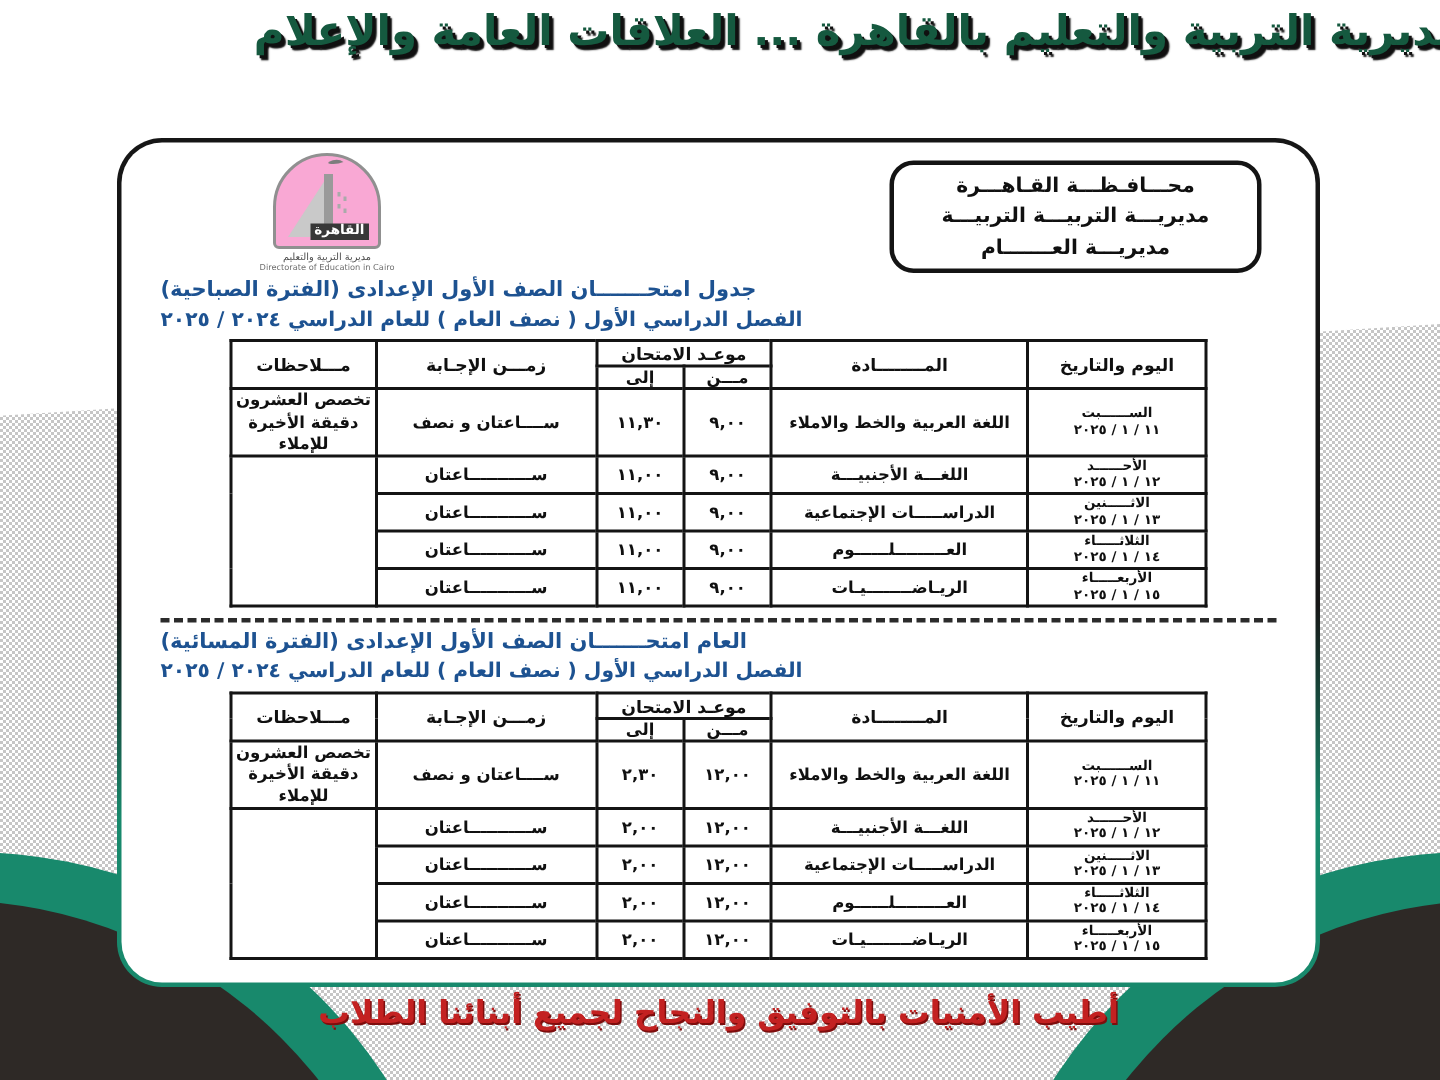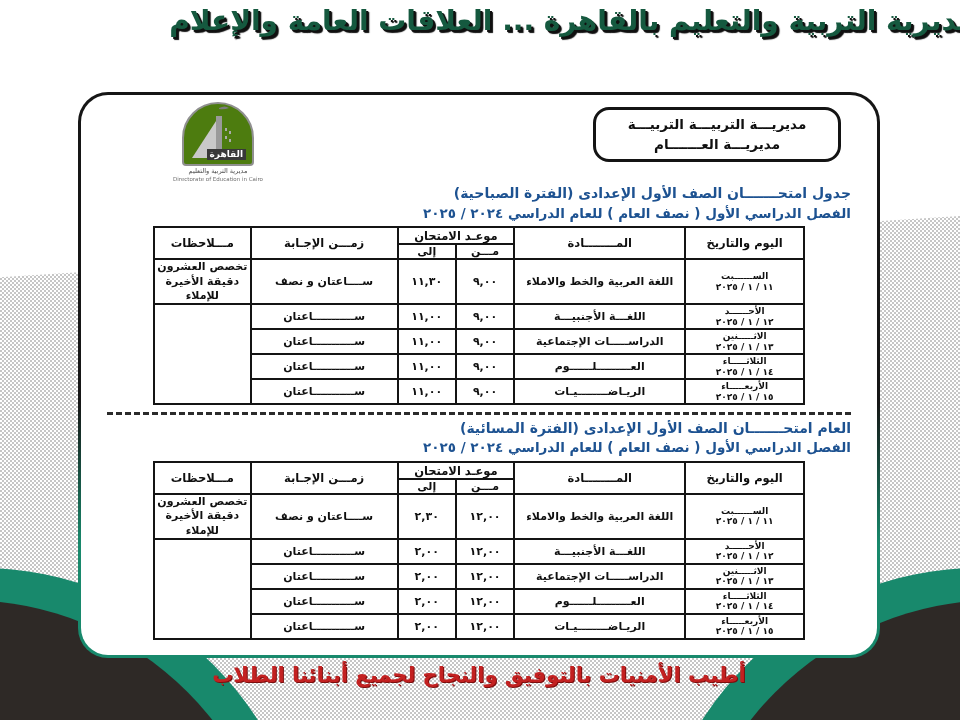--- a/index.html
+++ b/index.html
@@ -44,35 +44,35 @@
   }
   .card {
     width: 100%; height: 100%; background: #ffffff; border-radius: 27px;
     padding: 7px 26px 0; display: flex; flex-direction: column;
   }
 
   .card-head { display: flex; justify-content: space-between; align-items: flex-start; height: 88px; direction: ltr; }
 
   
   .logo { width: 110px; text-align: center; margin-left: 56px; }
-  .arch { position: relative; width: 72px; height: 64px; margin: 0 auto; border: 2px solid #909090; border-radius: 36px 36px 4px 4px; background:#4d7c0f; }
+  .arch { position: relative; width: 72px; height: 64px; margin: 0 auto; border: 2px solid #909090; border-radius: 36px 36px 4px 4px; background:#f9a8d4; }
   .band { position: absolute; right: 6px; bottom: 4px; background: #383838; color: #fff; font-size: 9px; font-weight: bold; padding: 0 3px; line-height: 11px; }
   .cap-ar { font-size: 6.5px; color: #4a4a4a; margin-top: 2px; line-height: 1.2; }
   .cap-en { font-size: 5.5px; color: #6f6f6f; line-height: 1.2; }
 
   
   .stamp {
     margin-top: 5px; margin-right: 10px; direction: rtl;
     border: 3px solid #141414; border-radius: 16px;
     padding: 4px 16px; min-width: 248px;
     text-align: center; font-weight: bold; font-size: 13.5px; color: #101010; line-height: 1.5;
   }
 
   
-  .tbl-title { text-align: right; color: #1D5291; font-weight: bold; direction: rtl; line-height: 1.45; font-size: 14px; margin-top: 1px; }
+  .tbl-title { text-align: left; color: #1D5291; font-weight: bold; direction: rtl; line-height: 1.45; font-size: 14px; margin-top: 1px; }
   .tbl-title .l2 { font-size: 13.5px; }
 
   
   table.sched { border-collapse: collapse; direction: rtl; margin: 3px auto 0; table-layout: fixed; width: 652px; }
   .sched th, .sched td { border: 2px solid #141414; text-align: center; font-weight: bold; color: #101010; padding: 0; overflow: hidden; }
   .sched th { font-size: 11.5px; height: 17px; }
   .sched th.sub { height: 15px; font-size: 11px; }
   .sched td { font-size: 11px; height: 25px; margin-left: 16px; }
   .daycell .dn { font-size: 9px; line-height: 1.15; }
   .daycell .dd { font-size: 9px; line-height: 1.15; direction: rtl; }
@@ -114,20 +114,21 @@
             <rect x="41" y="32" width="2" height="3" fill="#aaaaaa"></rect>
             <rect x="45" y="35" width="2" height="3" fill="#aaaaaa"></rect>
           </svg>
           <div class="band">القاهرة</div>
         </div>
         <div class="cap-ar">مديرية التربية والتعليم</div>
         <div class="cap-en">Directorate of Education in Cairo</div>
       </div>
 
       <div class="stamp">
+        <div>محـــافـظـــة القـاهـــرة</div>
         <div>مديريـــة التربيـــة التربيـــة</div>
         <div>مديريـــة العـــــــام</div>
       </div>
     </div>
 
     <div class="tbl-title">
       <div>جدول امتحـــــــان الصف الأول الإعدادى (الفترة الصباحية)</div>
       <div class="l2">الفصل الدراسي الأول ( نصف العام ) للعام الدراسي ٢٠٢٤ / ٢٠٢٥</div>
     </div>
 

